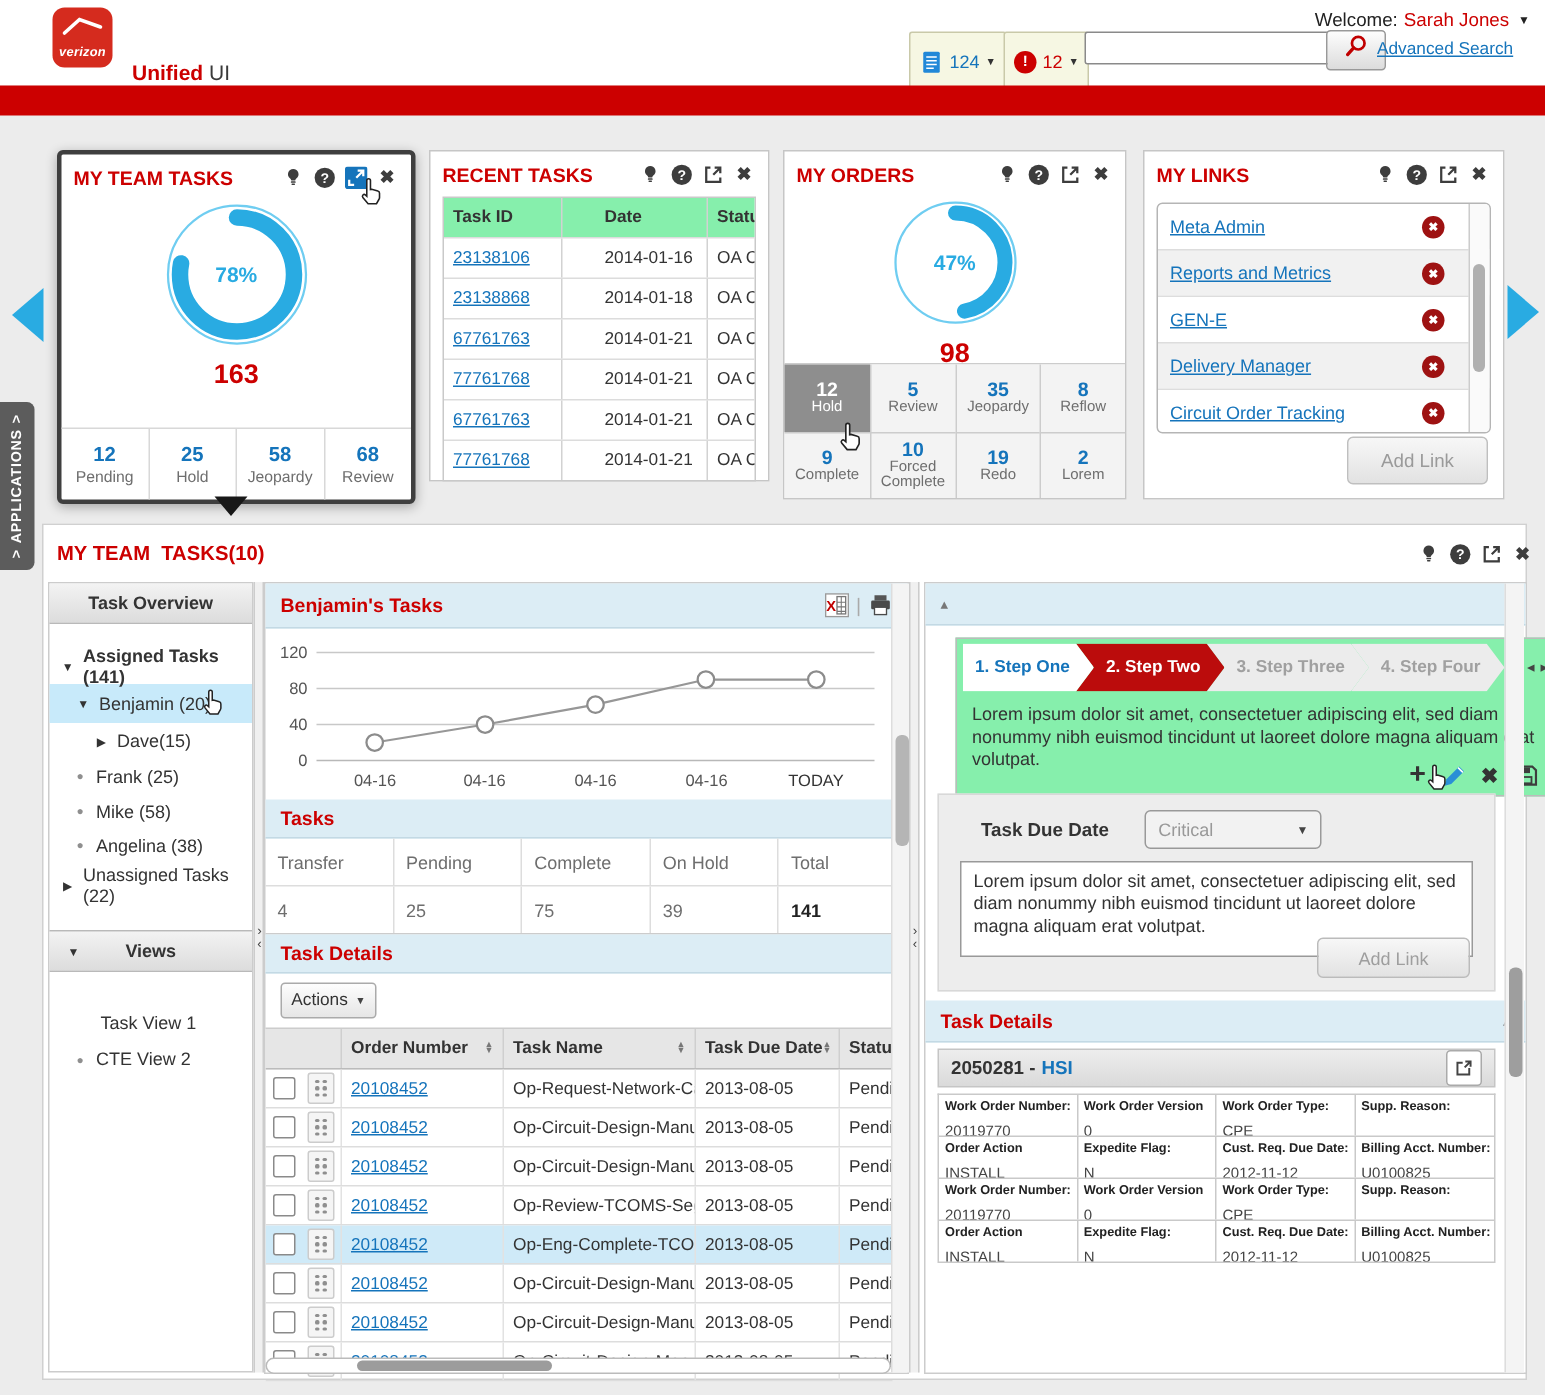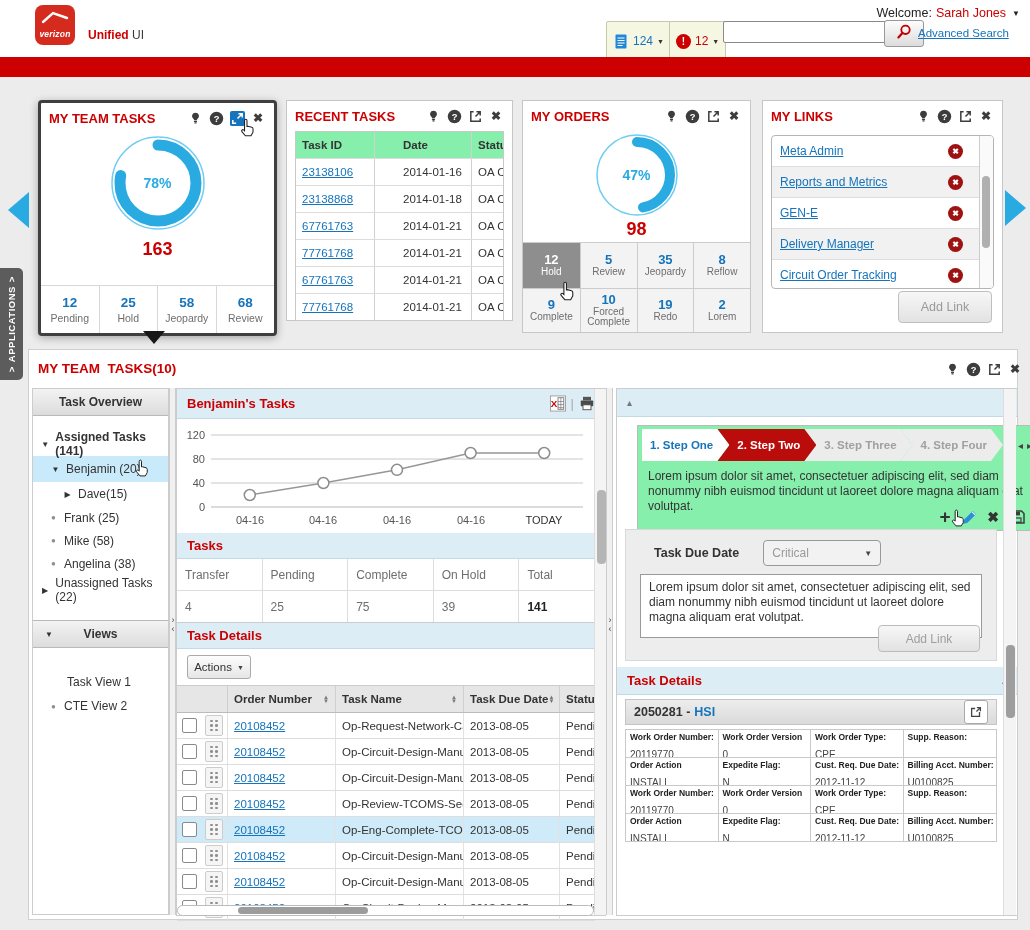--- a/index.html
+++ b/index.html
@@ -5,21 +5,21 @@
   html,body{margin:0;padding:0;}
   .page{position:relative;width:1030px;height:930px;background:#ececec;overflow:hidden;
         font-family:"Liberation Sans",sans-serif;color:#333;}
   .abs{position:absolute;}
   
   .hdr{left:0;top:0;width:1030px;height:57px;background:#fff;}
   .logo{left:35px;top:5px;width:40px;height:40px;background:#d52b1e;border-radius:8px;}
   .logo svg{position:absolute;left:4px;top:5px;}
   .logo-word{position:absolute;left:0;right:0;bottom:6px;text-align:center;color:#fff;
              font-style:italic;font-weight:bold;font-size:8.5px;letter-spacing:.2px;}
-  .app-title{left:88px;top:28px;font-size:12px;font-weight:bold;color:#cc0000;}
+  .app-title{left:88px;top:40px;font-size:14px;font-weight:bold;color:#cc0000;}
   .app-title .sec{color:#3a3a3a;font-weight:normal;}
   .welcome{right:10px;top:6px;font-size:12.5px;color:#222;display:flex;align-items:center;gap:4px;}
   .welcome .uname{color:#cc0000;}
   .welcome .car{font-size:8px;color:#222;margin-left:2px;}
   .badge{top:21px;height:22px;background:#f6f7e3;border:1px solid #c9c9a9;border-radius:2px;
          display:flex;align-items:center;gap:4px;padding:8px 6px;font-size:12px;}
   .badge .car{font-size:7px;color:#333;}
   .b1{left:606px;} .b1 .cnt{color:#1574bb;}
   .b2{left:669px;} .b2 .cnt{color:#cc0000;}
   .alert-dot{width:15px;height:15px;border-radius:50%;background:#cc0000;color:#fff;font-weight:bold;
@@ -416,21 +416,21 @@
         <span class="wi close">✖</span>
       </span>
     </div>
     <div class="donut" style="width:88px;height:88px;">
       <svg width="88" height="88">
           <circle class="donut-ring" cx="44" cy="44" r="40"></circle>
           <circle class="donut-arc" cx="44" cy="44" r="33" stroke-width="10" transform="rotate(-90 44 44)" stroke-dasharray="97.5 207.3"></circle>
         </svg>
       <div class="donut-label">47%</div>
     </div>
-    <div class="wtotal" style="margin-top:0;">98</div>
+    <div class="wtotal" style="margin-top:6px;">98</div>
     <div class="ogrid">
       <div class="ocell sel">
           <div class="ov">12</div>
           <div class="ol">Hold</div>
         </div>
       <div class="ocell">
           <div class="ov">5</div>
           <div class="ol">Review</div>
         </div>
       <div class="ocell">

